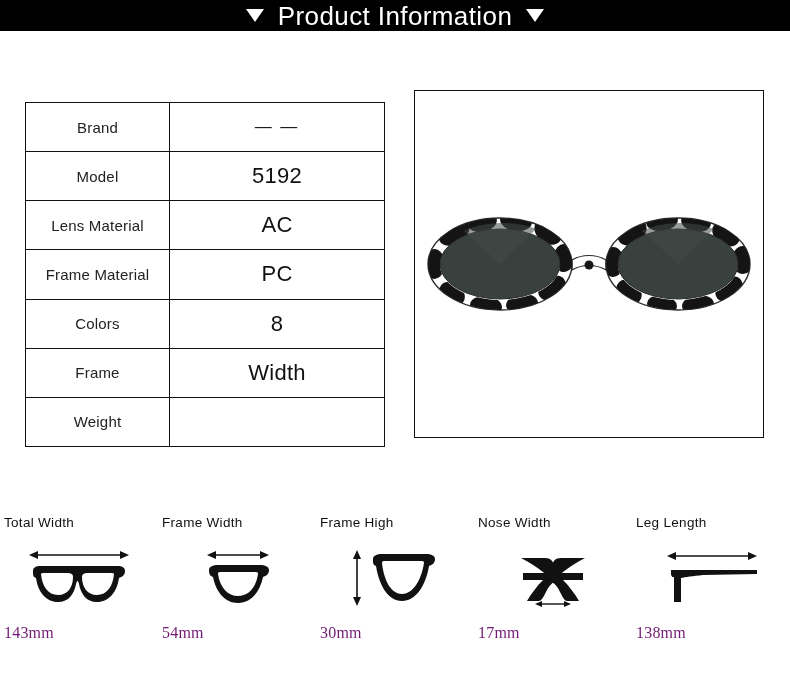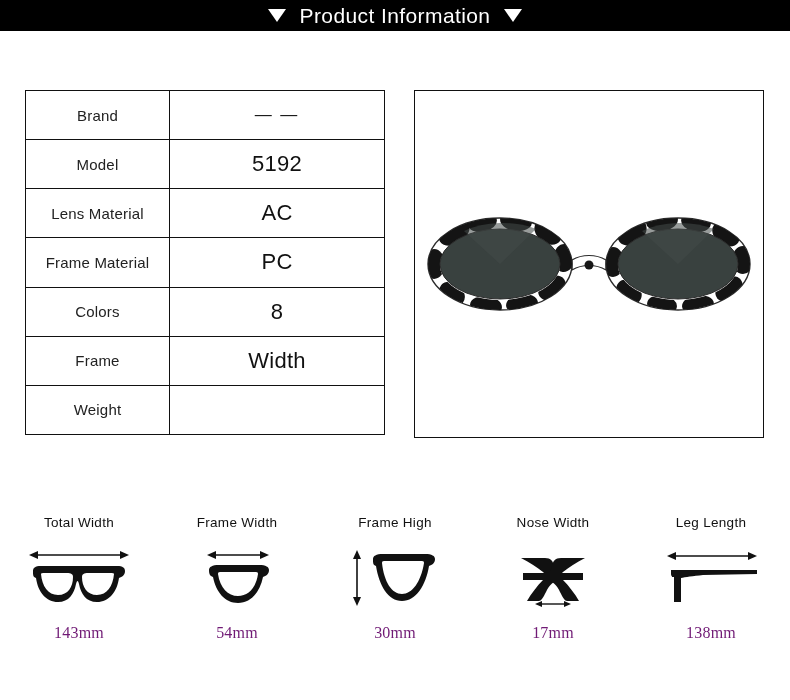--- a/index.html
+++ b/index.html
@@ -25,40 +25,40 @@
     width: 790px;
     height: 31px;
     background: #000000;
     display: flex;
     align-items: center;
     justify-content: center;
     gap: 14px;
   }
   .header-title {
     color: #ffffff;
-    font-size: 21px;
+    font-size: 26px;
     font-weight: 400;
     letter-spacing: 0.4px;
     line-height: 1;
     white-space: nowrap;
   }
   .tri {
     width: 0;
     height: 0;
     border-left: 9px solid transparent;
     border-right: 9px solid transparent;
     border-top: 13px solid #ffffff;
     display: block;
   }
 
   
   .spec-table {
     position: absolute;
     left: 25px;
-    top: 90px;
+    top: 102px;
     width: 360px;
     height: 345px;
     border: 1.5px solid #111111;
     box-sizing: border-box;
     display: flex;
     flex-direction: column;
   }
   .spec-row {
     flex: 1 1 0;
     display: flex;
@@ -119,21 +119,20 @@
     top: 515px;
     width: 790px;
     display: flex;
     align-items: flex-start;
     justify-content: space-around;
   }
   .measure-col {
     width: 150px;
     display: flex;
     flex-direction: column;
-    align-items: center;
   }
   .measure-label {
     font-size: 13.5px;
     color: #111111;
     letter-spacing: 0.3px;
     margin-bottom: 12px;
     white-space: nowrap;
   }
   .measure-figure {
     height: 72px;

